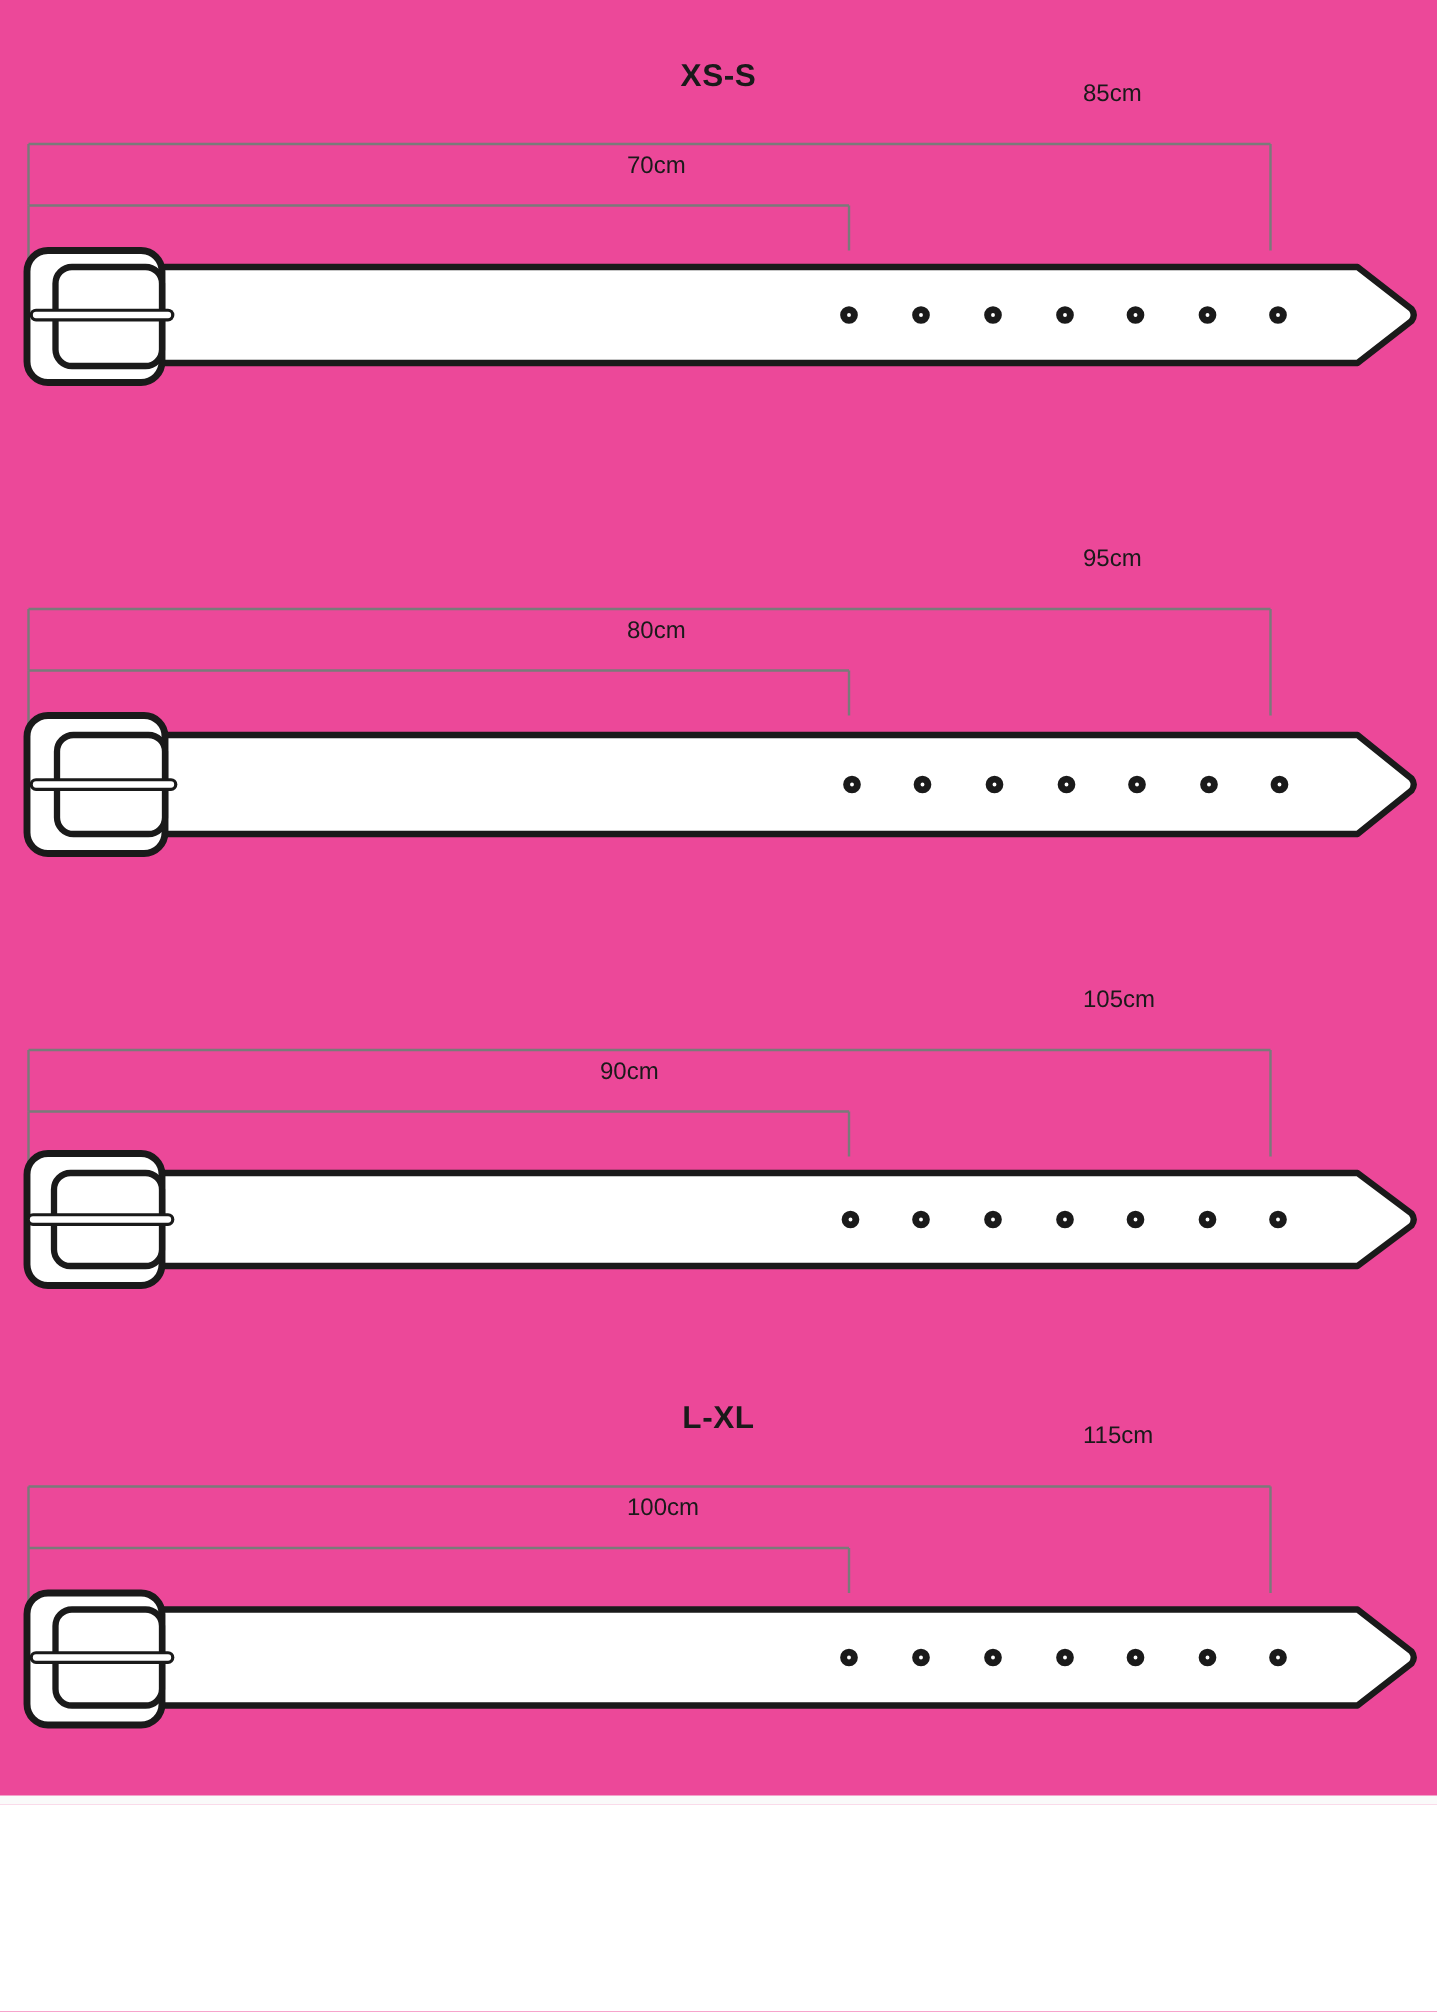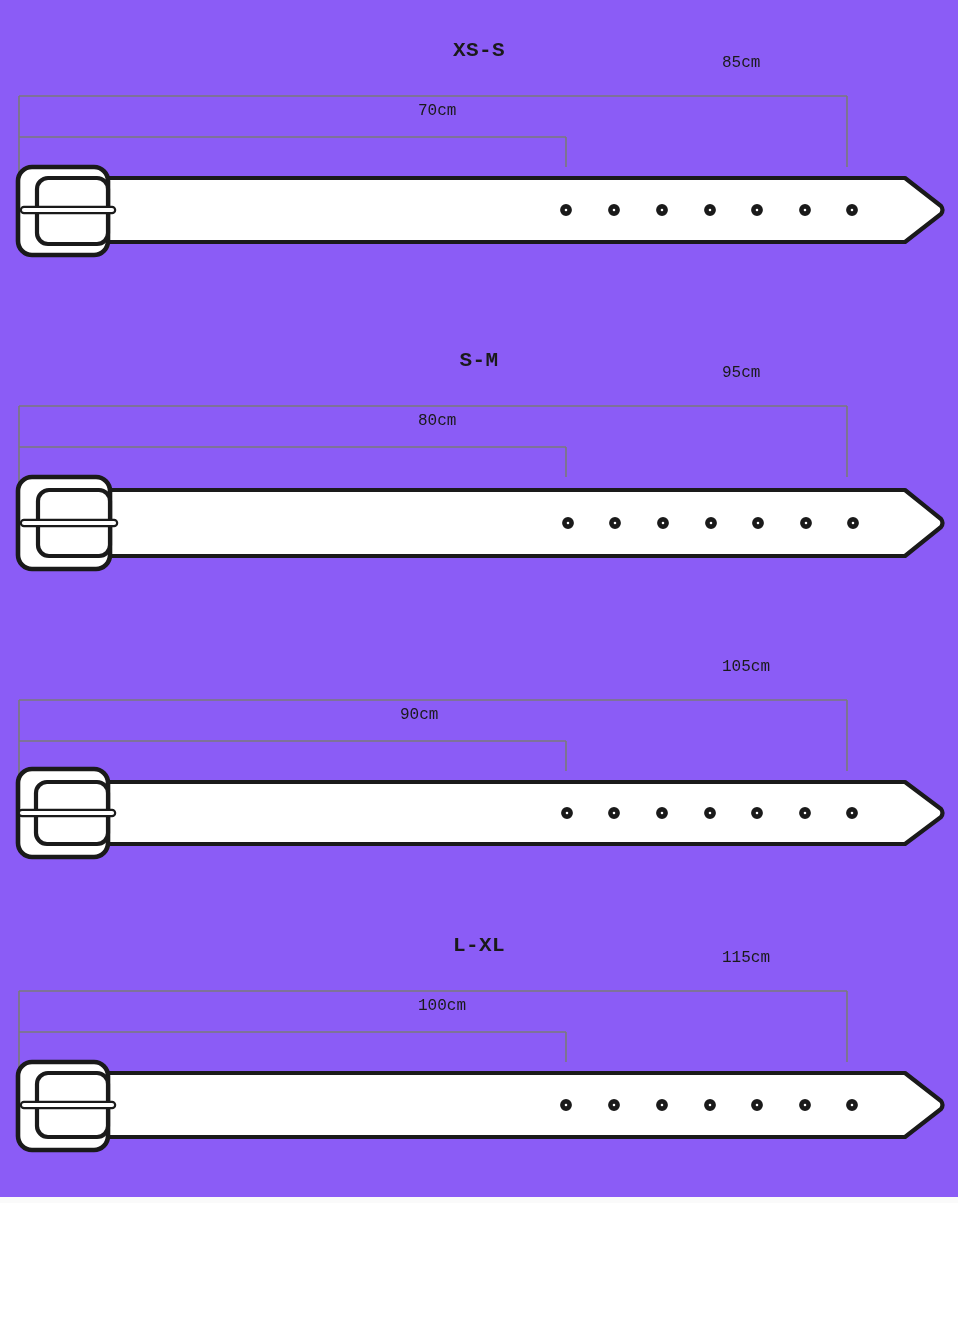--- a/index.html
+++ b/index.html
@@ -8,23 +8,22 @@
     background: #ffffff;
   }
   body {
     font-family: "Liberation Sans", sans-serif;
     -webkit-font-smoothing: antialiased;
   }
   #page {
     position: relative;
     width: 958px;
     height: 1203px;
-    background: #8b5cf6;
+    background: #ec4899;
     overflow: hidden;
-    font-family: Liberation Mono, monospace;
   }
   .belt-block {
     position: absolute;
     left: 0;
     width: 958px;
   }
   .size-title {
     position: absolute;
     left: 0;
     width: 958px;
@@ -101,21 +100,20 @@
         <circle cx="662" cy="210" r="3.6"></circle>
         <circle cx="710" cy="210" r="3.6"></circle>
         <circle cx="757" cy="210" r="3.6"></circle>
         <circle cx="805" cy="210" r="3.6"></circle>
         <circle cx="852" cy="210" r="3.6"></circle>
       </g>
     </svg>
   </div>
 
   <div class="belt-block" style="top:310px;height:320px;">
-    <div class="size-title" style="top:40px;">S-M</div>
     <div class="dim-label outer" style="left:722px;top:55px;">95cm</div>
     <div class="dim-label inner" style="left:418px;top:103px;">80cm</div>
 
     <svg class="belt-svg" width="958" height="320" viewBox="0 0 958 320">
       <g stroke="#7a7a7a" stroke-width="1.6" fill="none">
         <path d="M19 96 H847"></path>
         <path d="M847 96 V167"></path>
         <path d="M19 96 V137"></path>
         <path d="M19 137 H566"></path>
         <path d="M566 137 V167"></path>

